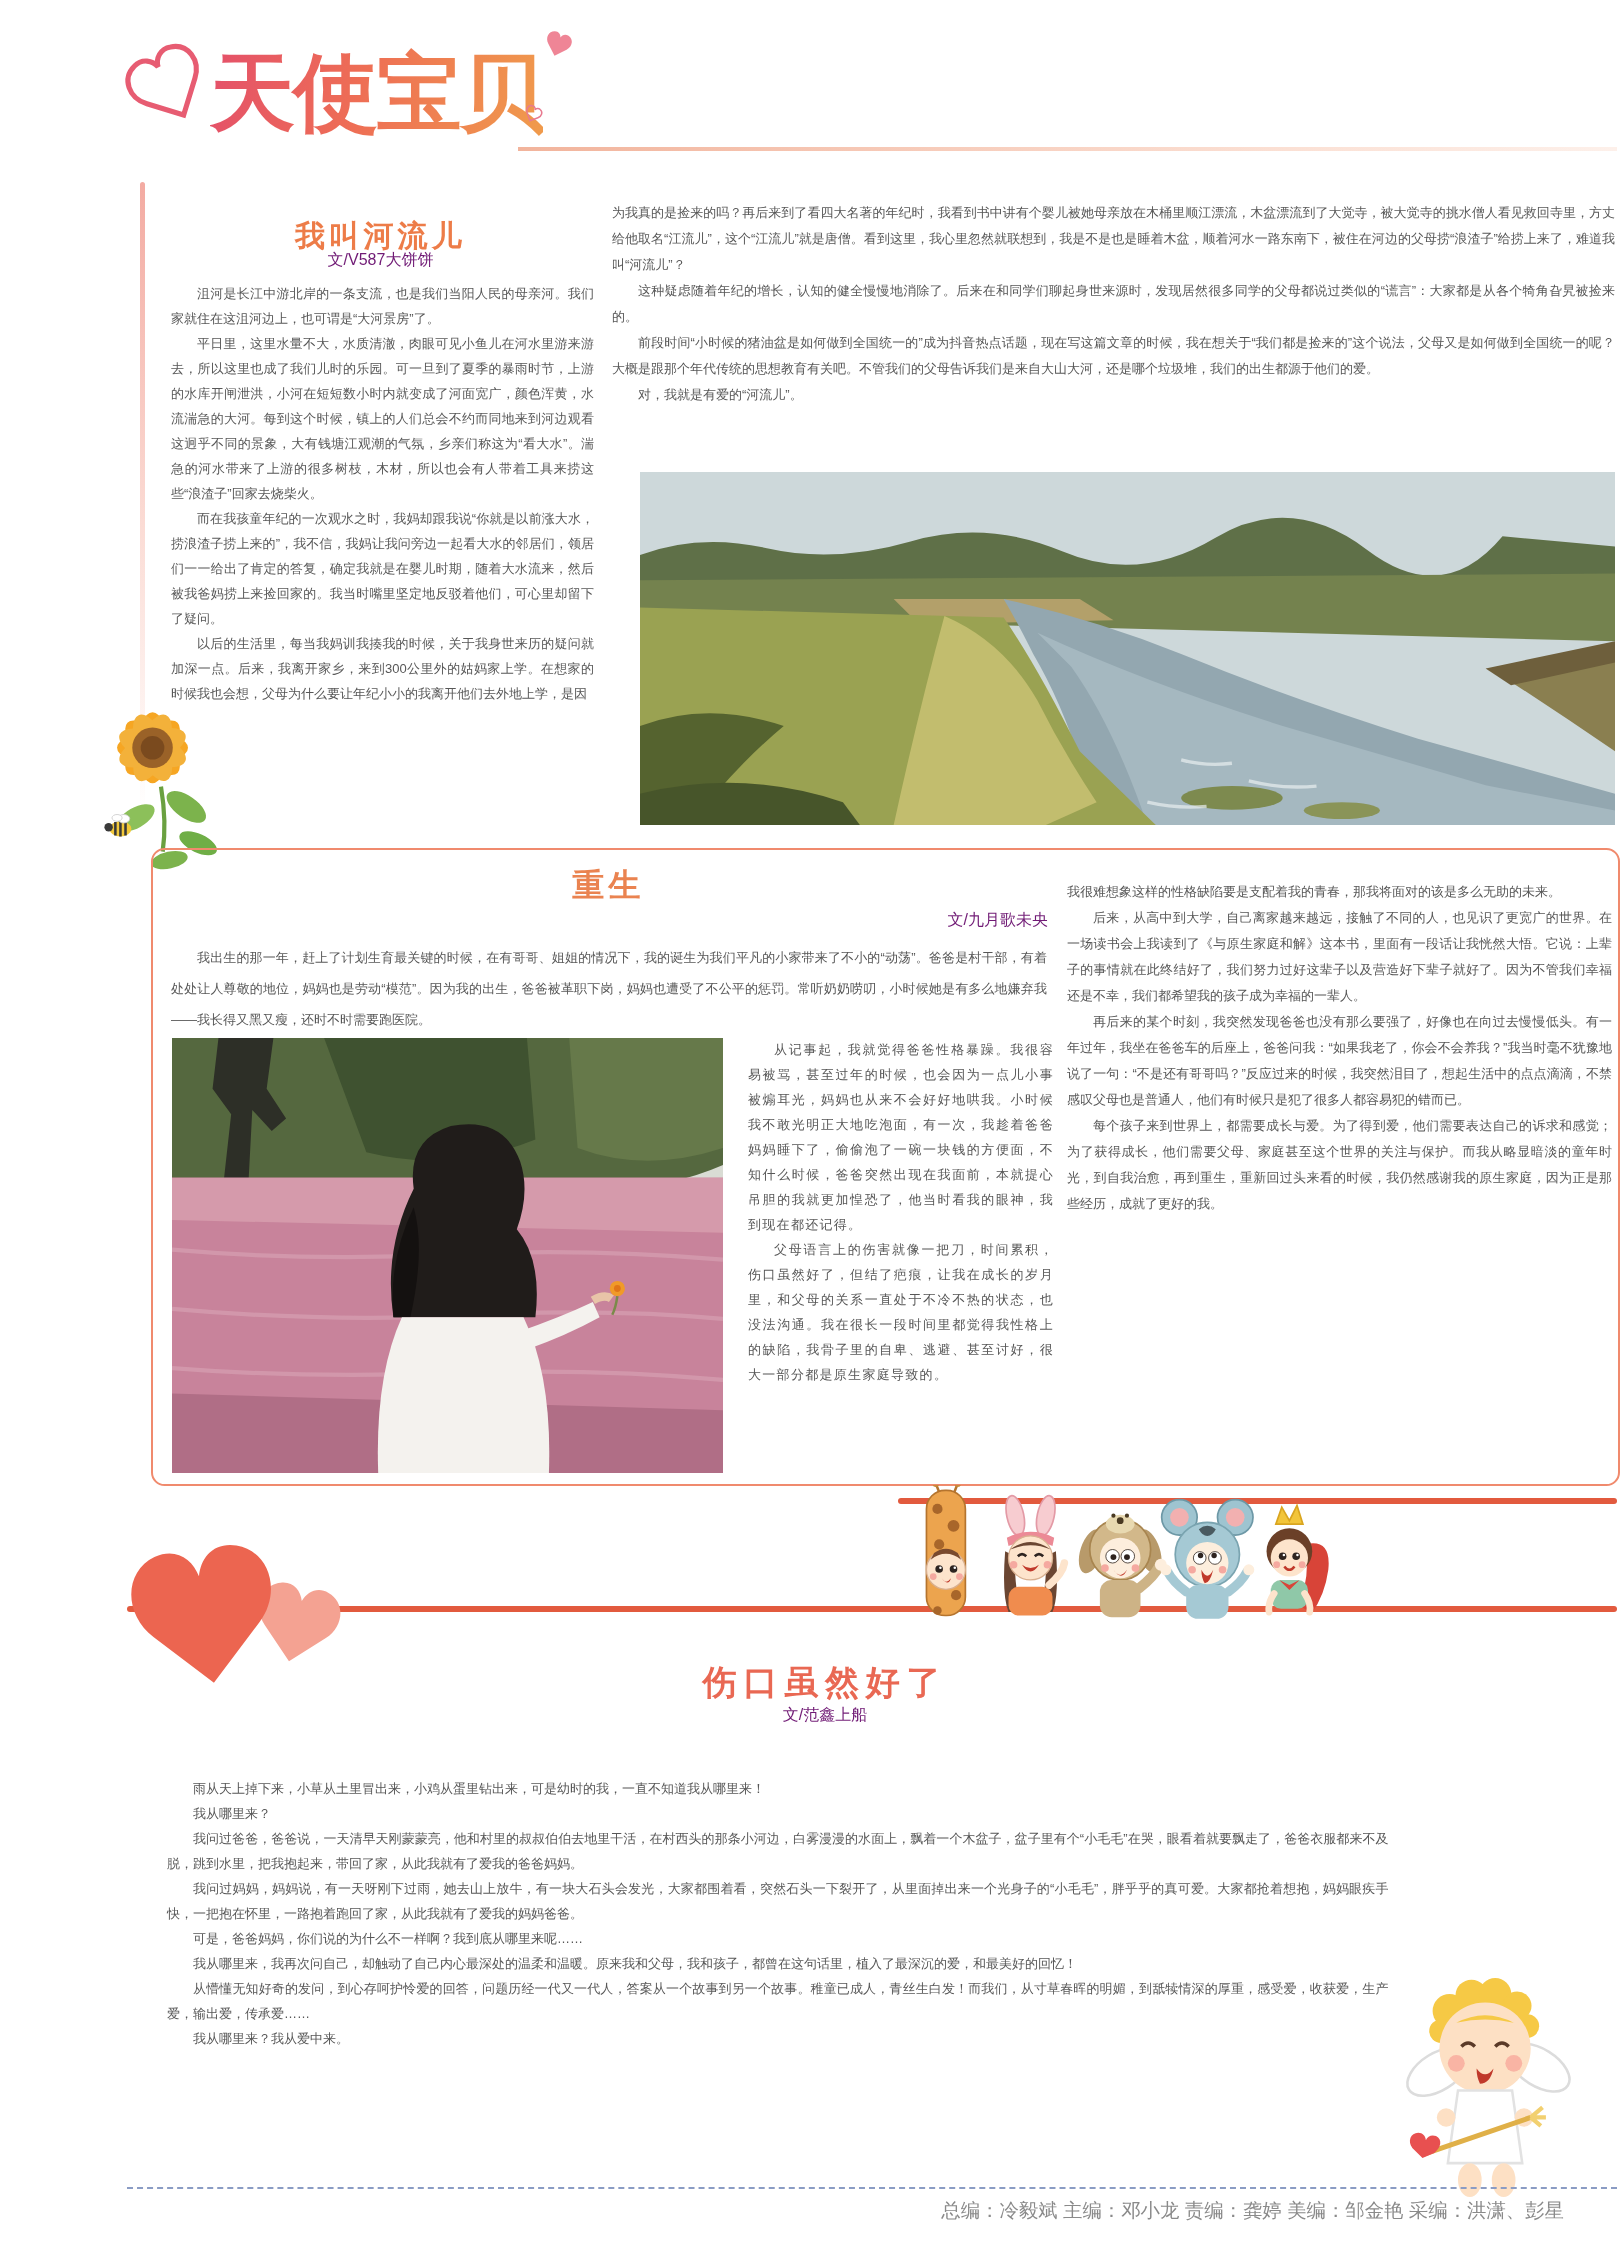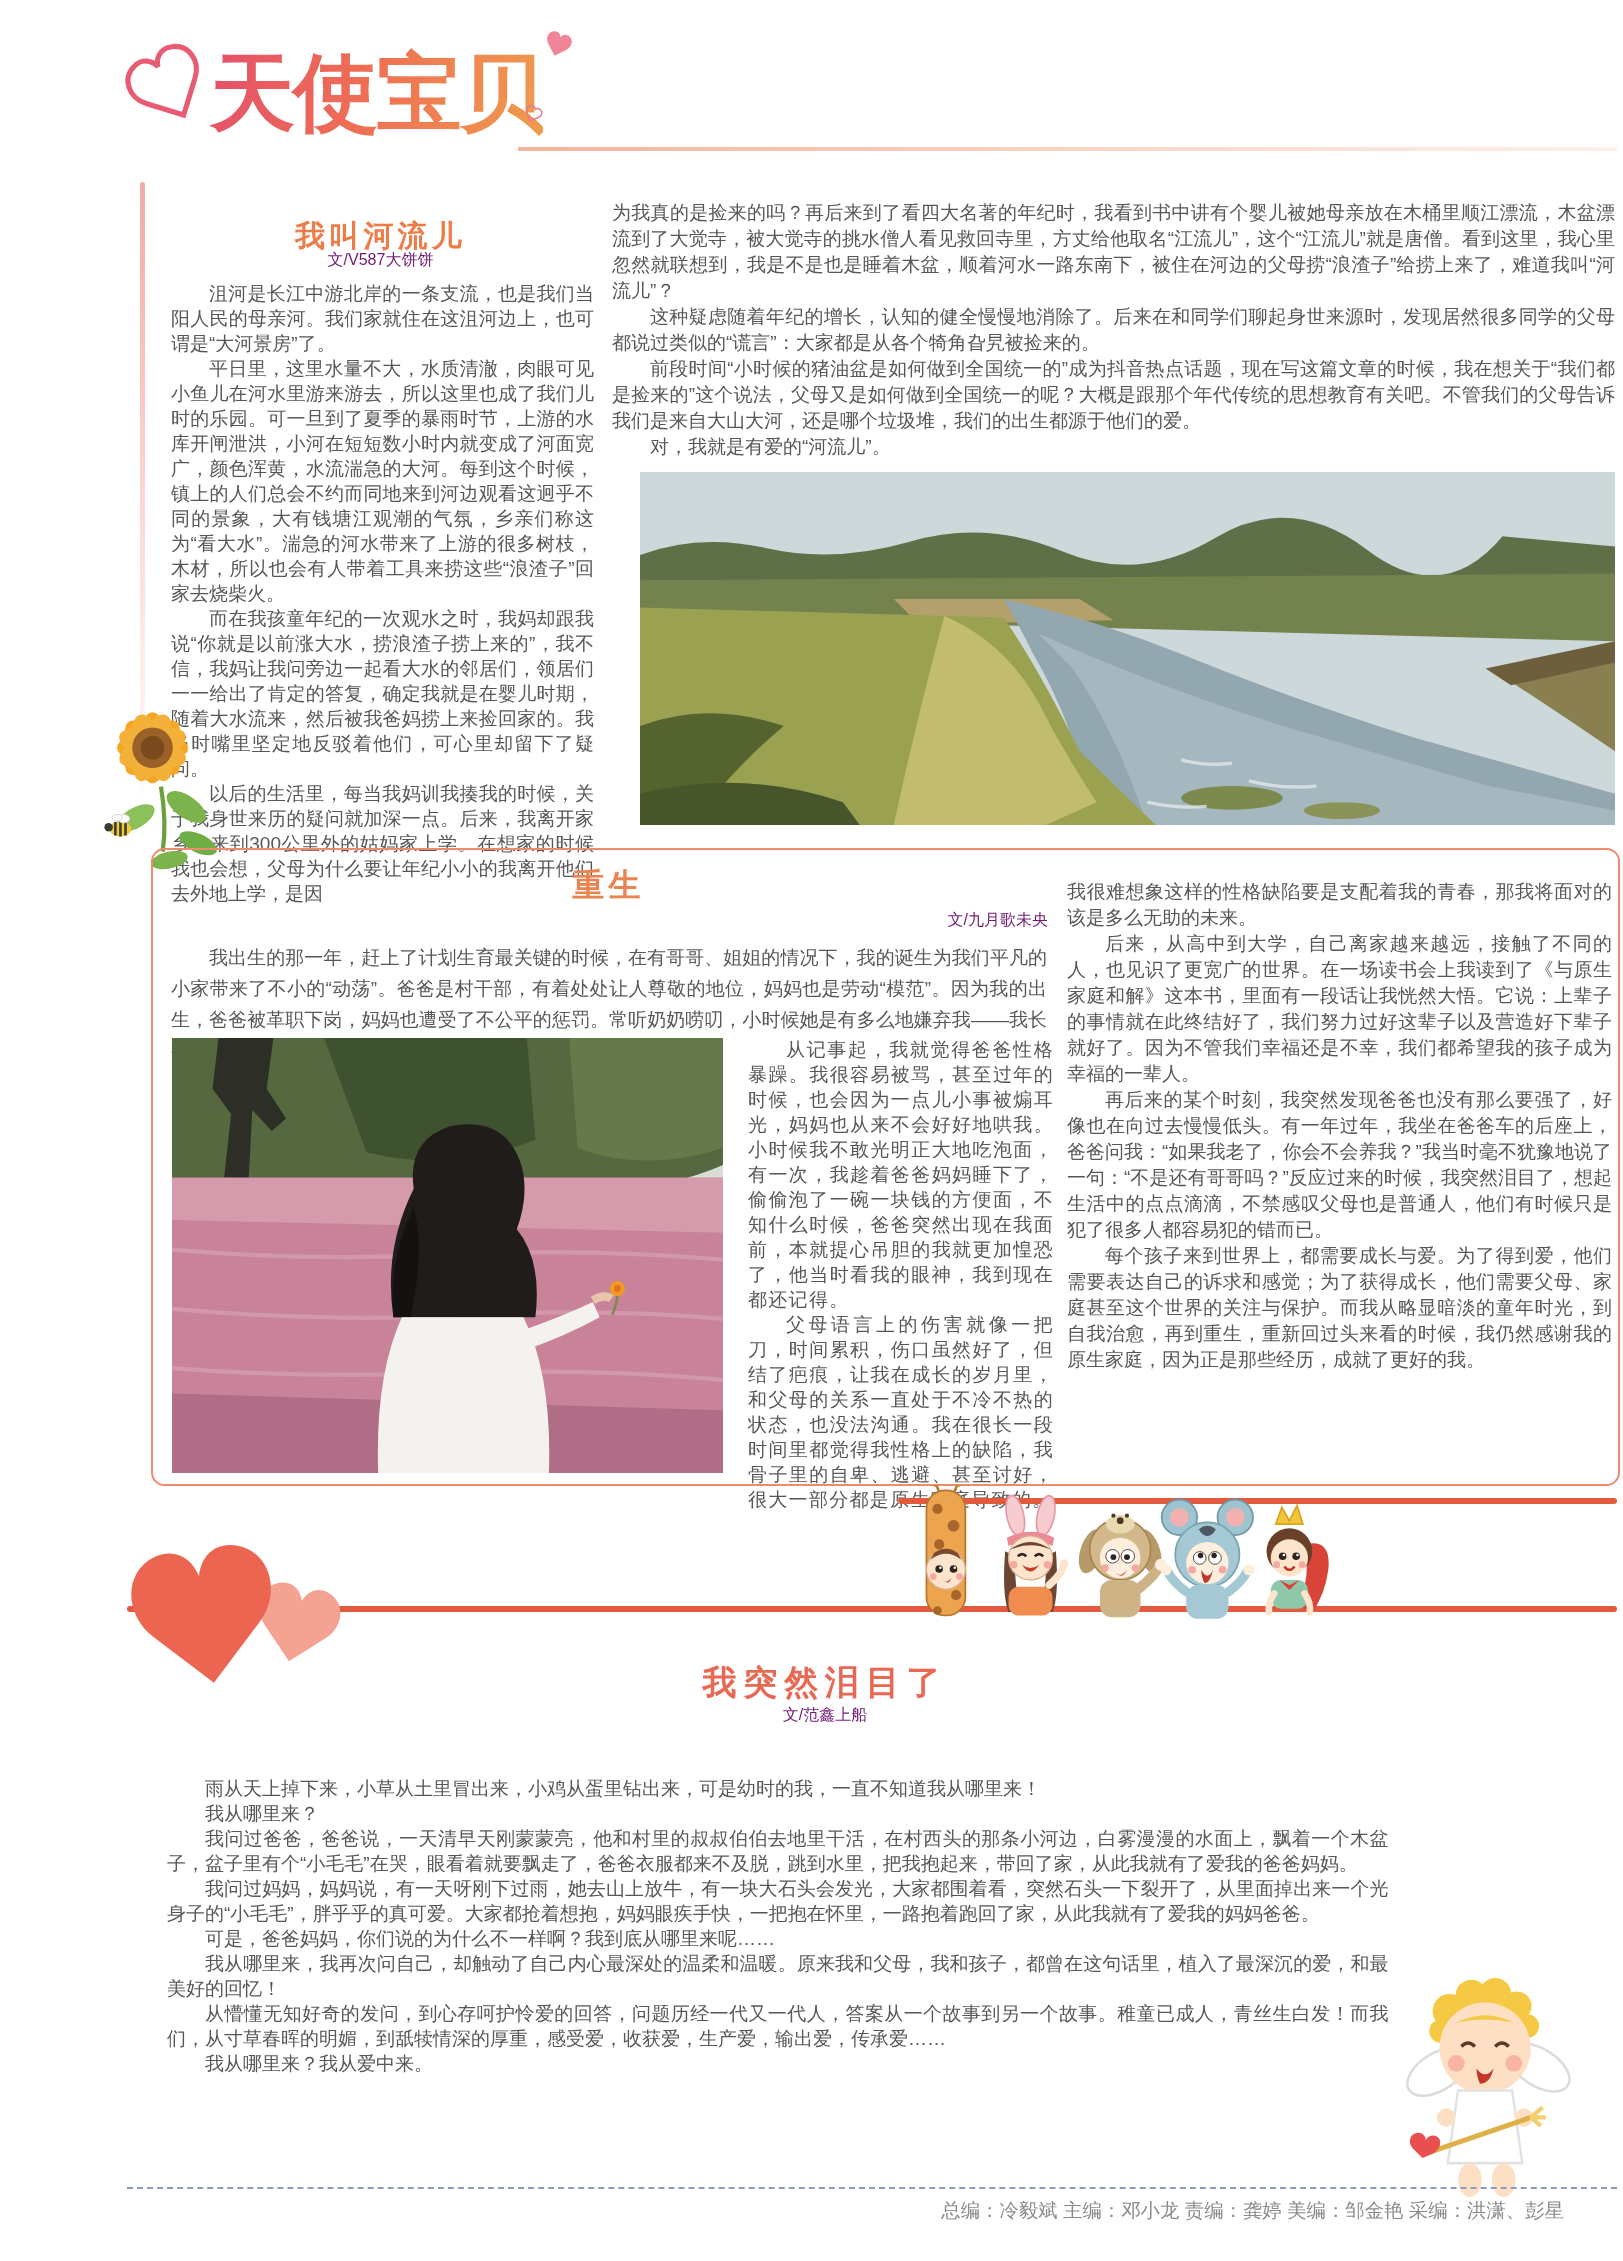--- a/index.html
+++ b/index.html
@@ -18,21 +18,21 @@
   }
   @supports not (background-clip:text){ .logo-text{ color:#ec6a52; background:none; } }
   .masthead-rule{ left:518px; top:147px; width:1099px; height:4.2px;
     background:linear-gradient(to right,#f2b49c,#fbe0d4 70%,#fdf0ea); }
 
   
   .title{ font-weight:bold; text-align:center; letter-spacing:4.2px; }
   .byline{ text-align:center; font-size:16px; color:#701a75; }
   .cols p{ text-indent:2em; }
   .cols p.noindent{ text-indent:0; }
-  .bodytext{ font-size:19px; color:#575757; text-align:justify; }
+  .bodytext{ font-size:13px; color:#575757; text-align:justify; }
 
   
   .a1-vline{ left:140px; top:182px; width:5px; height:630px;
     background:linear-gradient(#f3aba2,#fbdcd5 55%,rgba(255,255,255,0)); border-radius:2.5px; }
   .a1-title{ left:169px; top:208px; width:423px; font-size:30px; color:#ed7c48;margin-top:8px; }
   .a1-byline{ left:169px; top:250px; width:423px; }
   .a1-left{ left:171px; top:281px; width:423px; line-height:25px; }
   .a1-right{ left:612px; top:200px; width:1003px; line-height:26px; }
 
   
@@ -287,21 +287,21 @@
       <circle cx="437" cy="94" r="4" fill="#f5a9a0"></circle>
         <circle cx="467" cy="94" r="4" fill="#f5a9a0"></circle>
       <path d="M446,96 Q452,104 458,96" stroke="#c0392b" stroke-width="3" fill="none"></path>
       <rect x="430" y="112" width="44" height="34" rx="12" fill="#8fc8a8"></rect>
       <path d="M440,112 L452,124 L464,112 L452,118 Z" fill="#d84438"></path>
       <path d="M434,128 Q426,140 428,150" stroke="#fde4cc" stroke-width="8" fill="none" stroke-linecap="round"></path>
       <path d="M470,128 Q478,140 476,150" stroke="#fde4cc" stroke-width="8" fill="none" stroke-linecap="round"></path>
     </g>
   </svg>
 
-  <h2 class="abs title a3-title">我突然泪目了</h2>
+  <h2 class="abs title a3-title">伤口虽然好了</h2>
   <div class="abs byline a3-byline">文/范鑫上船</div>
 
   <div class="abs bodytext cols a3-body">
     <div class="cupid-float">
       <svg viewBox="0 0 215 330" style="width:182px;height:279px;">
         <ellipse cx="48" cy="150" rx="40" ry="22" fill="#ffffff" stroke="#dcdcdc" stroke-width="3" transform="rotate(-32 48 150)"></ellipse>
         <ellipse cx="168" cy="145" rx="40" ry="22" fill="#ffffff" stroke="#dcdcdc" stroke-width="3" transform="rotate(32 168 145)"></ellipse>
         <circle cx="62" cy="78" r="20" fill="#f6c945"></circle>
         <circle cx="88" cy="60" r="19" fill="#f6c945"></circle>
         <circle cx="116" cy="58" r="19" fill="#f6c945"></circle>

